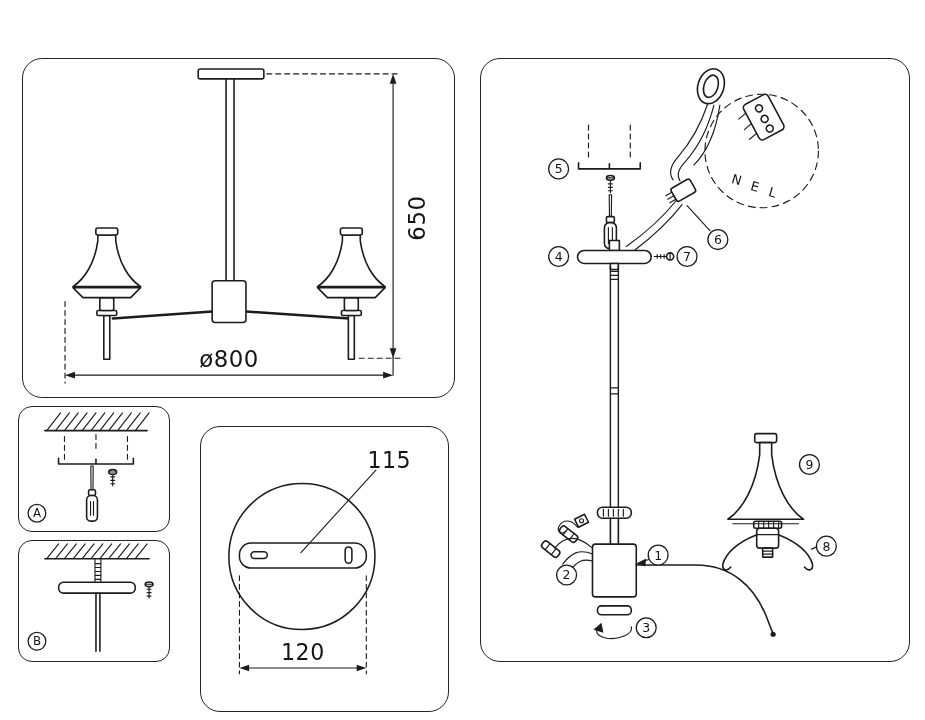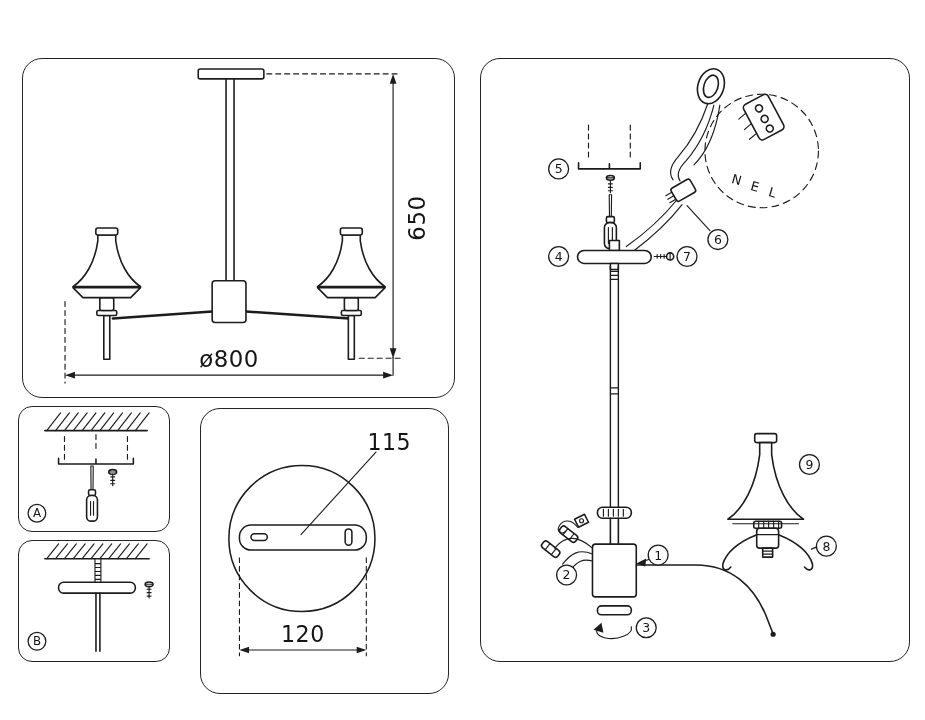--- a/index.html
+++ b/index.html
@@ -111,21 +111,21 @@
           <path class="thin" d="M128.5 44 L135.5 44 M132 46.5 L132 58 M130 49 L134 49 M130 52.5 L134 52.5 M130 56 L134 56"></path>
         </g>
       </g>
       <g class="callout">
         <circle cx="18" cy="102" r="9"></circle>
         <text x="18" y="102" class="lt">B</text>
       </g>
     </svg>
   </div>
 
-  <div class="panel" style="left:200px;top:408px;width:249px;height:286px">
+  <div class="panel" style="left:200px;top:426px;width:249px;height:286px">
     <svg viewBox="0 0 257 286" preserveAspectRatio="xMidYMid meet">
       <g class="art">
         <circle cx="105" cy="130" r="76" class="fw"></circle>
         <rect x="40" y="116" width="132" height="26" rx="12" class="fw"></rect>
         <rect x="52" y="125" width="17" height="7" rx="3.5"></rect>
         <rect x="150" y="120" width="7" height="17" rx="3.5"></rect>
         <path class="thin" d="M182 40 L104 126"></path>
       </g>
       <g class="art thin">
         <path class="dash" d="M40 150 L40 252 M172 150 L172 252"></path>

